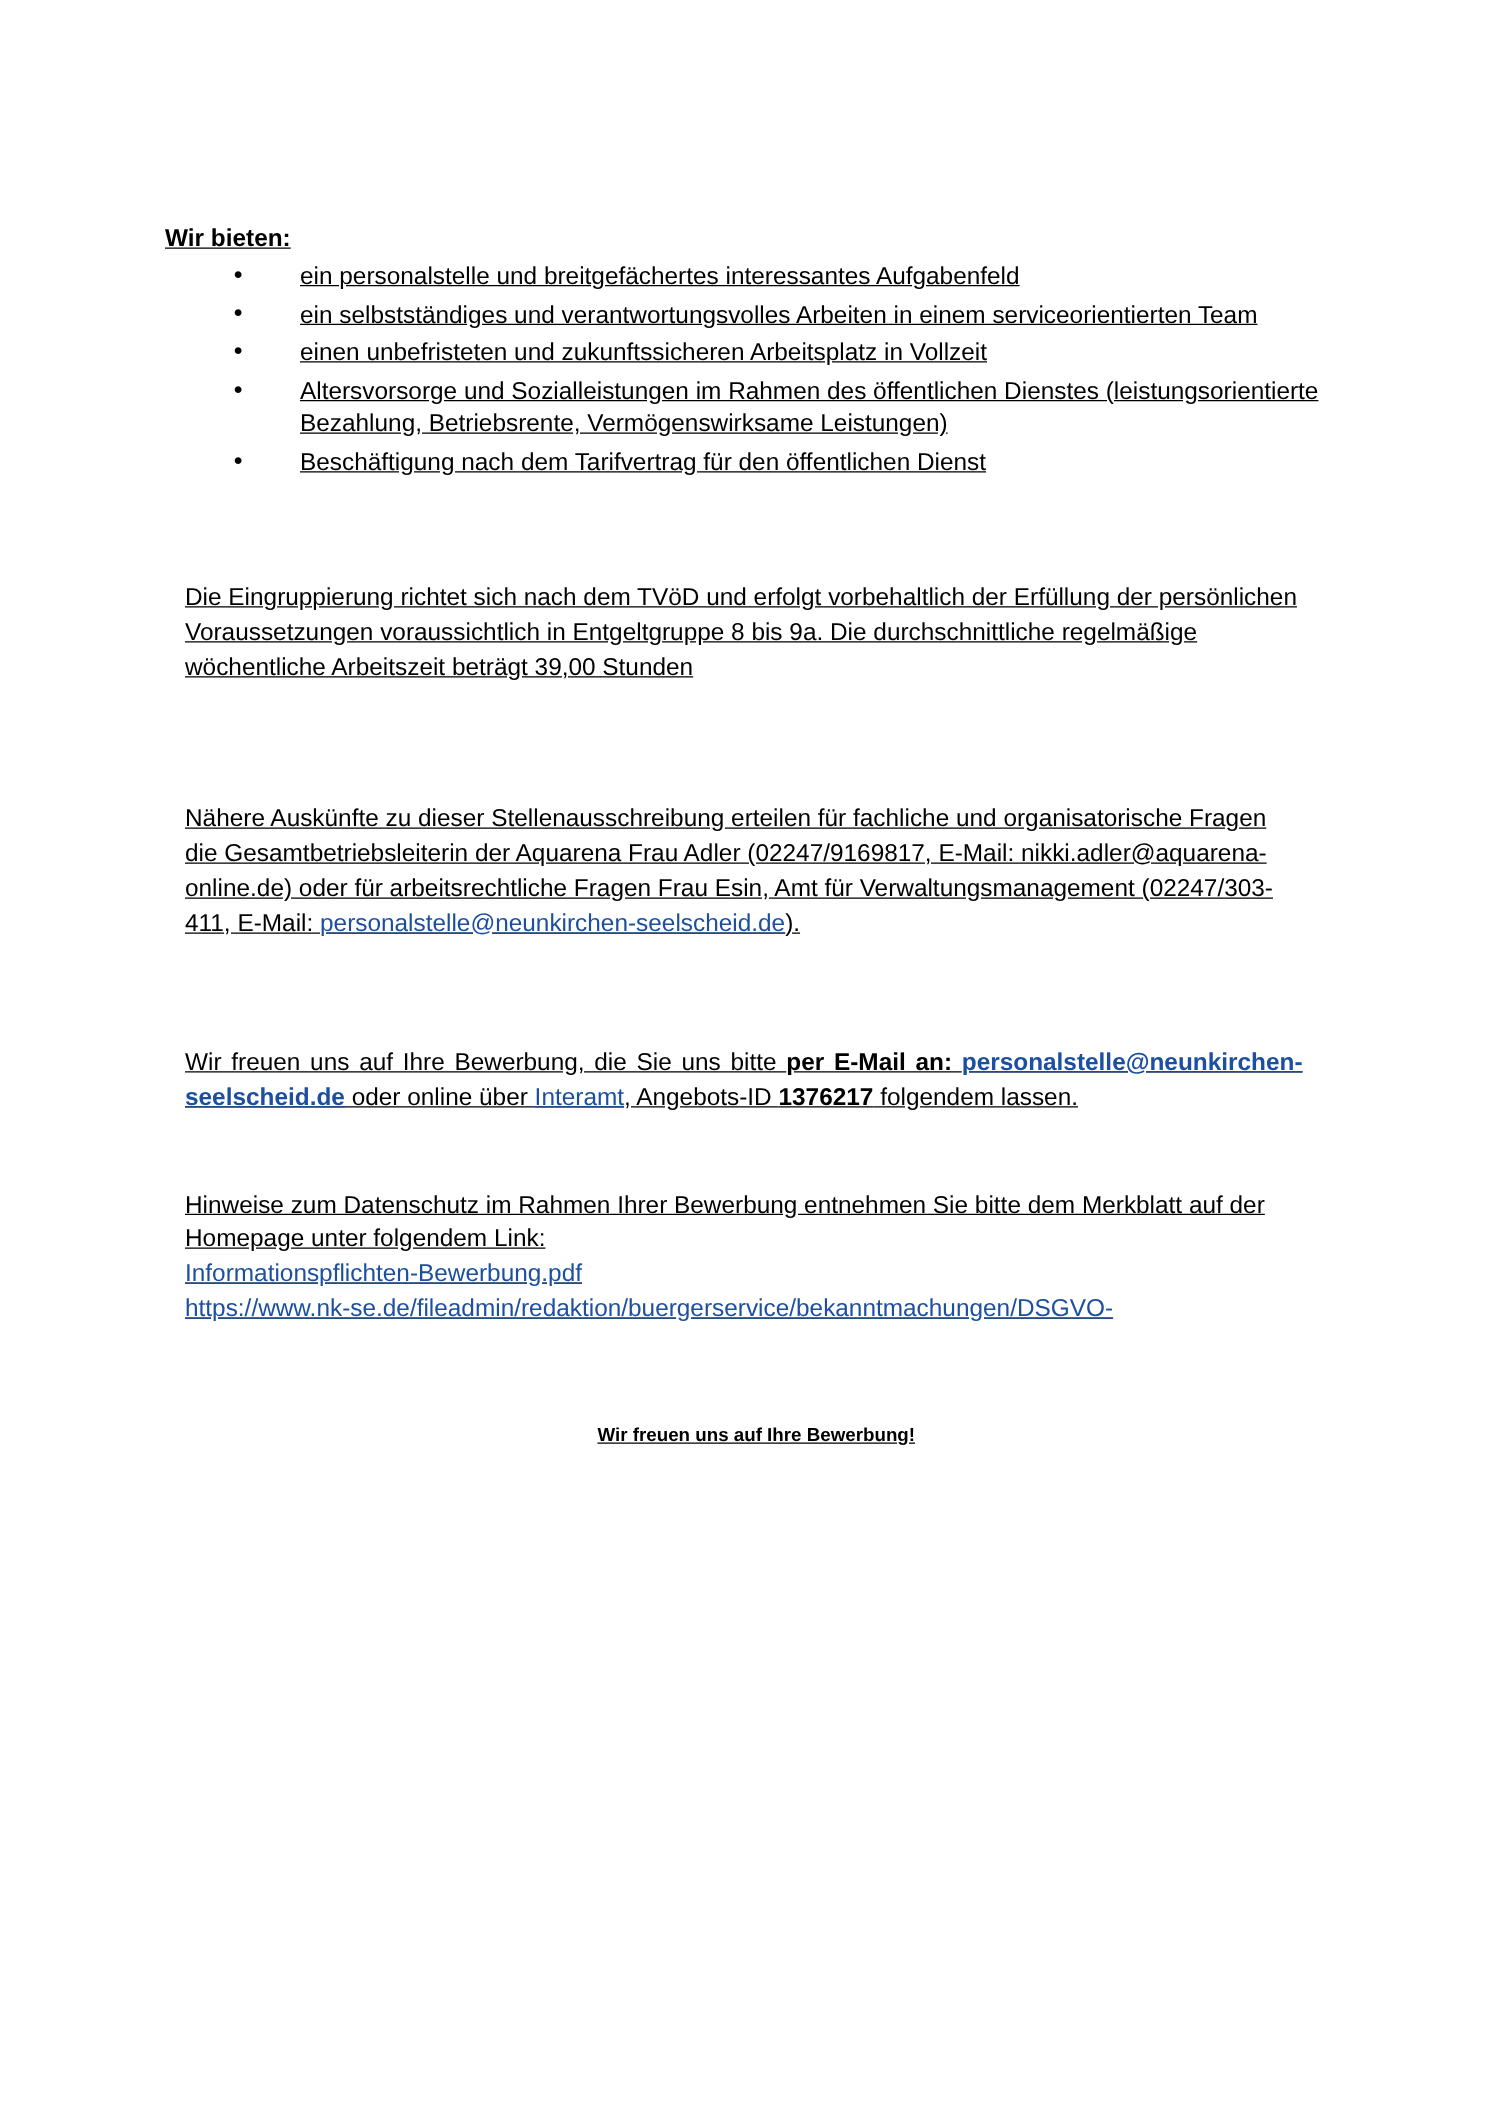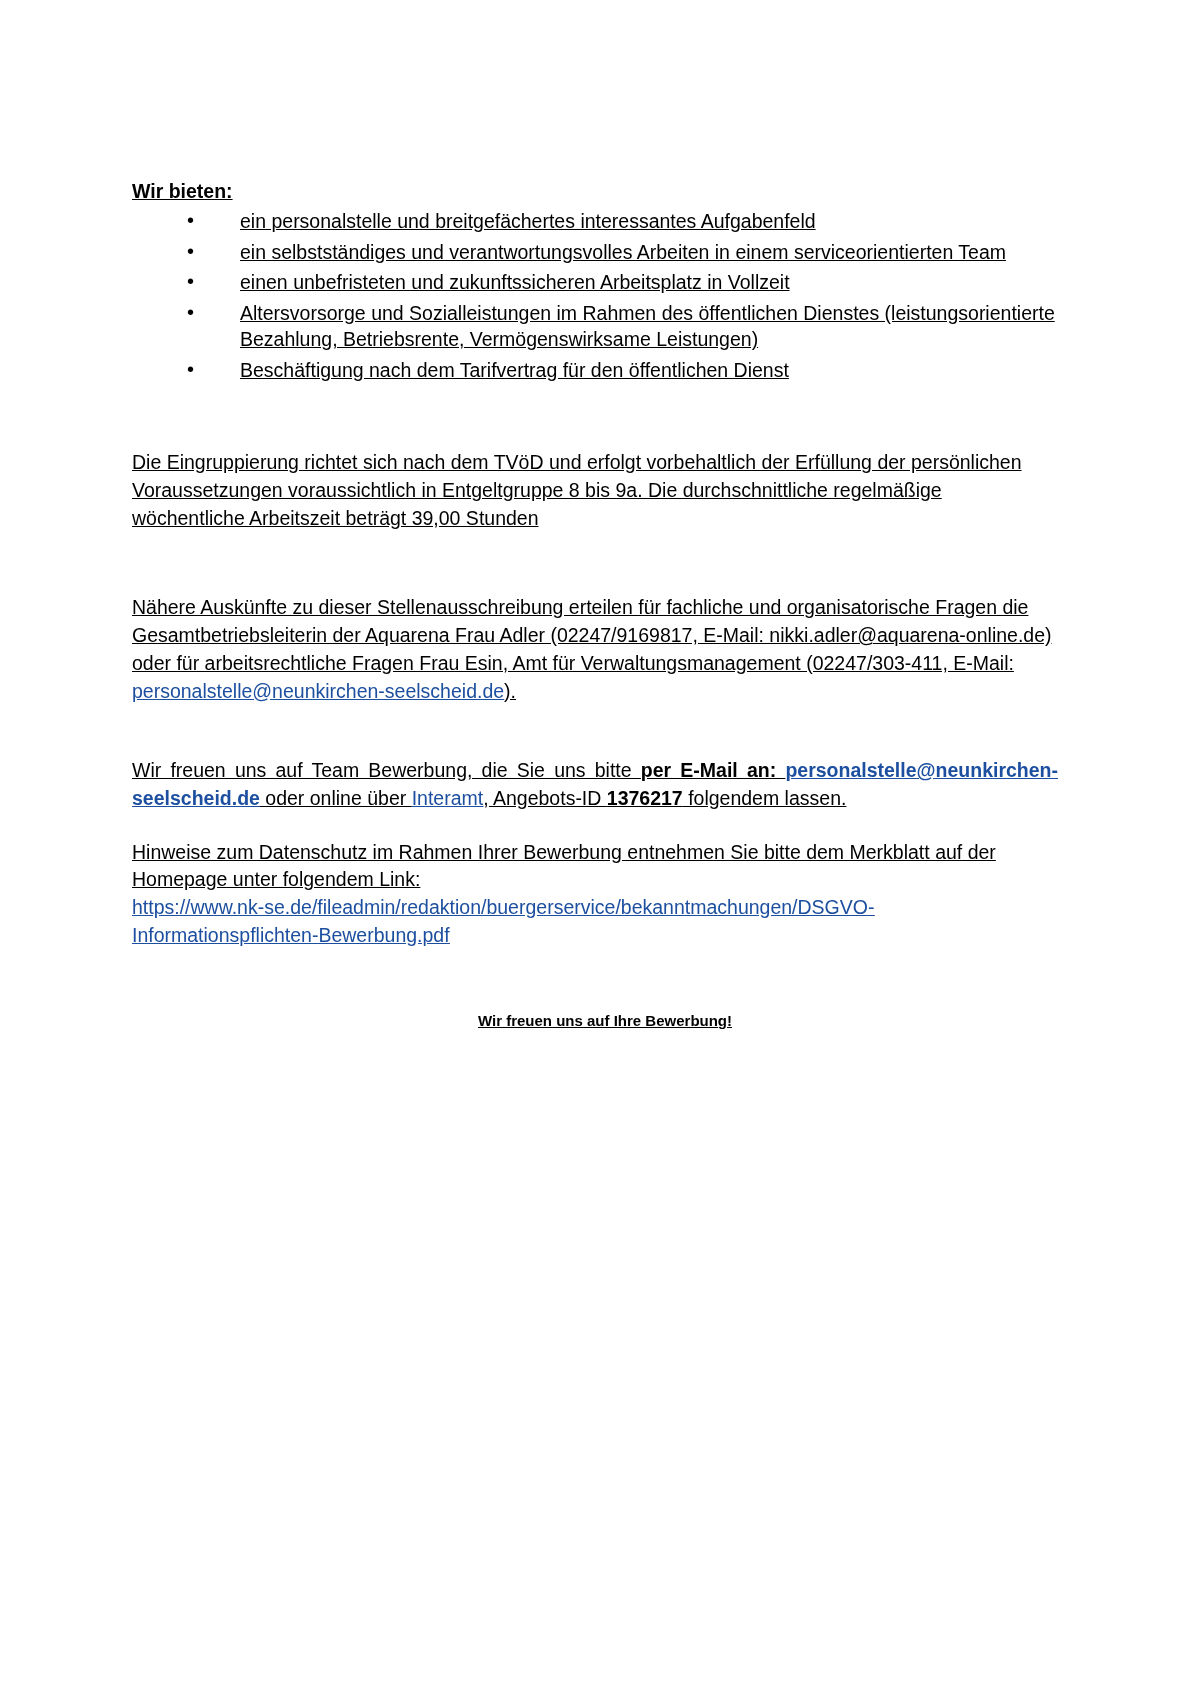--- a/index.html
+++ b/index.html
@@ -43,21 +43,21 @@
     line-height: 1.36;
   }
   ul.offers li::before {
     content: "\2022";
     position: absolute;
     left: 55px;
     top: -1px;
     font-size: 20px;
   }
   .para {
-    margin: 0;
+    margin: 16px;
     line-height: 1.42;
     text-align: left;
   }
   .para.justify {
     text-align: justify;
   }
   .spacer-lg { height: 62px; }
   .spacer-md { height: 52px; }
   .spacer-sm { height: 26px; }
   .link {
@@ -100,26 +100,26 @@
     <div class="spacer-lg"></div>
 
     <p class="para">Die Eingruppierung richtet sich nach dem TVöD und erfolgt vorbehaltlich der Erfüllung der persönlichen Voraussetzungen voraussichtlich in Entgeltgruppe 8 bis 9a. Die durchschnittliche regelmäßige wöchentliche Arbeitszeit beträgt 39,00 Stunden</p>
 
     <div class="spacer-lg"></div>
 
     <p class="para"><span>Nähere Auskünfte zu dieser Stellenausschreibung erteilen für fachliche und organisatorische Fragen die Gesamtbetriebsleiterin der Aquarena Frau Adler (02247/9169817, E-Mail: nikki.adler@aquarena-online.de) oder für arbeitsrechtliche Fragen Frau Esin, Amt für Verwaltungsmanagement (02247/303-411, E-Mail: </span><a class="link" href="#">personalstelle@neunkirchen-seelscheid.de</a><span>).</span></p>
 
     <div class="spacer-md"></div>
 
-    <p class="para justify"><span>Wir freuen uns auf Team Bewerbung, die Sie uns bitte </span><span class="bold">per E-Mail an: </span><a class="link-bold" href="#">personalstelle@neunkirchen-seelscheid.de</a><span> oder online über </span><a class="link" href="#">Interamt</a><span>, Angebots-ID </span><span class="bold">1376217</span><span> folgendem lassen.</span></p>
+    <p class="para justify"><span>Wir freuen uns auf Ihre Bewerbung, die Sie uns bitte </span><span class="bold">per E-Mail an: </span><a class="link-bold" href="#">personalstelle@neunkirchen-seelscheid.de</a><span> oder online über </span><a class="link" href="#">Interamt</a><span>, Angebots-ID </span><span class="bold">1376217</span><span> folgendem lassen.</span></p>
 
     <div class="spacer-sm"></div>
 
     <p class="para"><span>Hinweise zum Datenschutz im Rahmen Ihrer Bewerbung entnehmen Sie bitte dem Merkblatt auf der Homepage unter folgendem Link:</span><br>
-      <a class="link url-block" href="#">https://www.nk-se.de/fileadmin/redaktion/buergerservice/bekanntmachungen/DSGVO-</a><a class="link url-block" href="#">Informationspflichten-Bewerbung.pdf</a>
+      <a class="link url-block" href="#">Informationspflichten-Bewerbung.pdf</a><a class="link url-block" href="#">https://www.nk-se.de/fileadmin/redaktion/buergerservice/bekanntmachungen/DSGVO-</a>
     </p>
 
     <div class="spacer-lg"></div>
 
     <p class="closing">Wir freuen uns auf Ihre Bewerbung!</p>
 
   </div>
 </div>
 
 </body></html>

